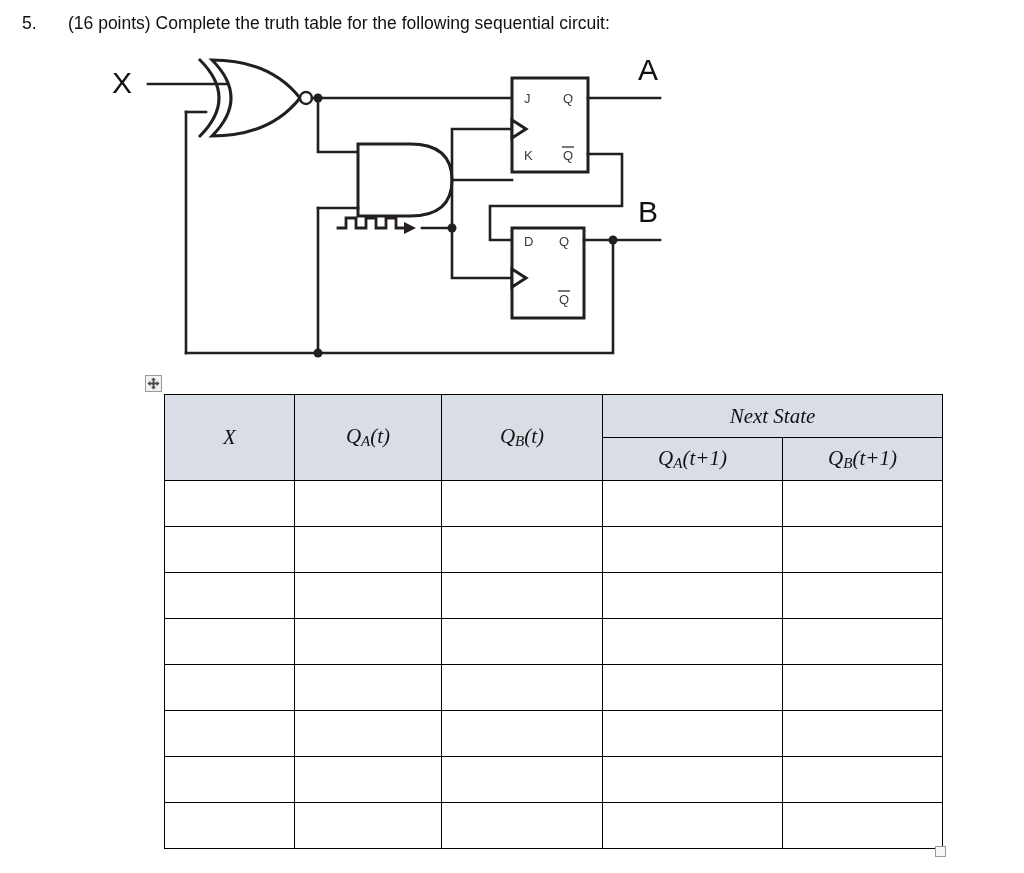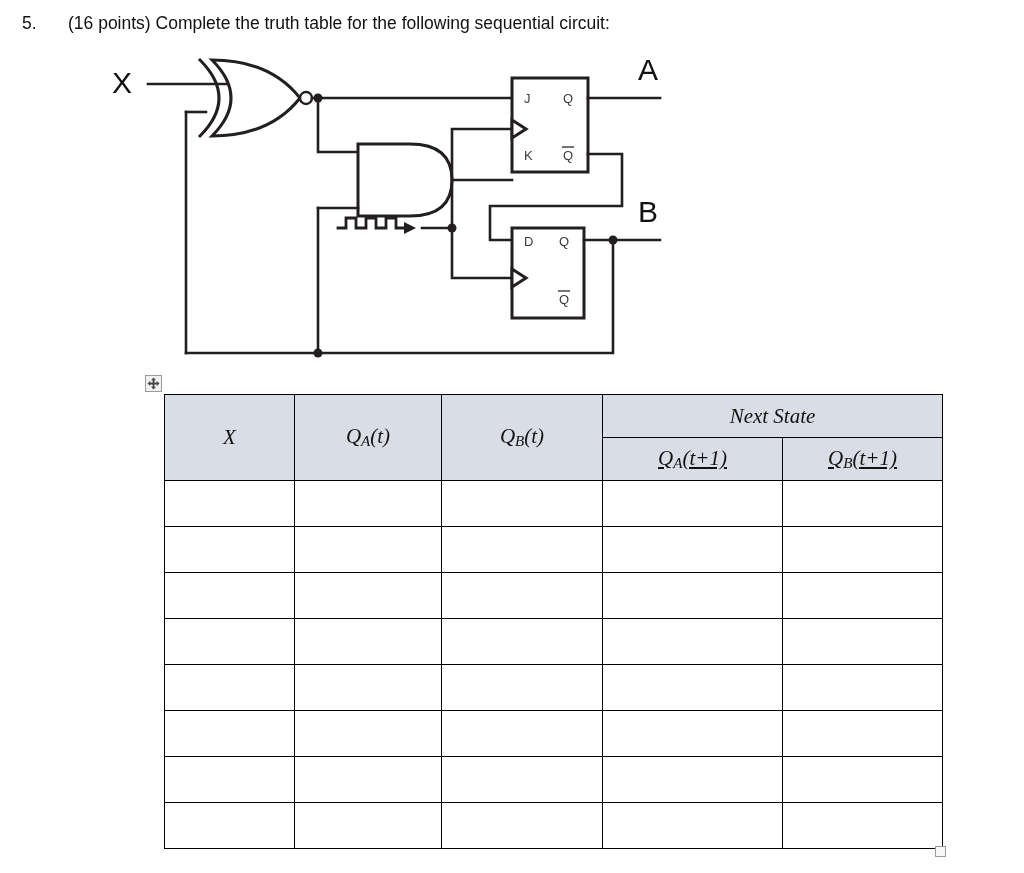--- a/index.html
+++ b/index.html
@@ -130,21 +130,21 @@
   }
   th.hdr {
     background: #d9dee6;
     font-family: "Liberation Serif", serif;
     font-style: italic;
     font-size: 21px;
     color: #111111;
   }
   th.hdr-tall { height: 84px; }
   th.hdr-top  { height: 42px; }
-  th.hdr-sub  { height: 42px; text-decoration: underline; }
+  th.hdr-sub  { height: 42px; }
   td.body-cell { height: 45px; background: #ffffff; }
 
   .col-x  { width: 130px; }
   .col-qa { width: 147px; }
   .col-qb { width: 161px; }
   .col-na { width: 180px; }
   .col-nb { width: 160px; }
 
   .sub {
     font-size: 0.72em;

